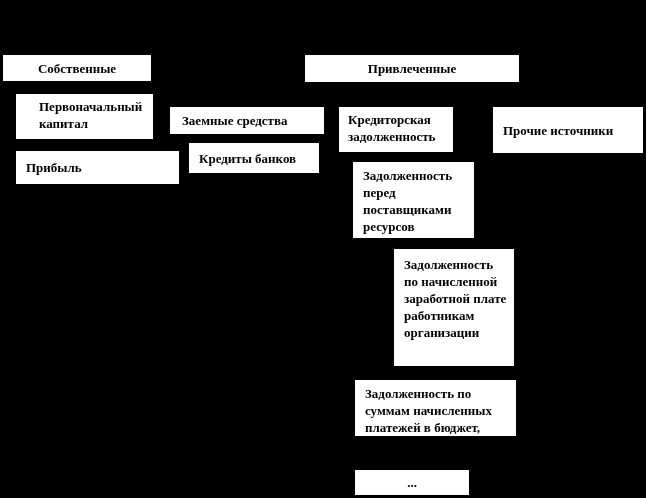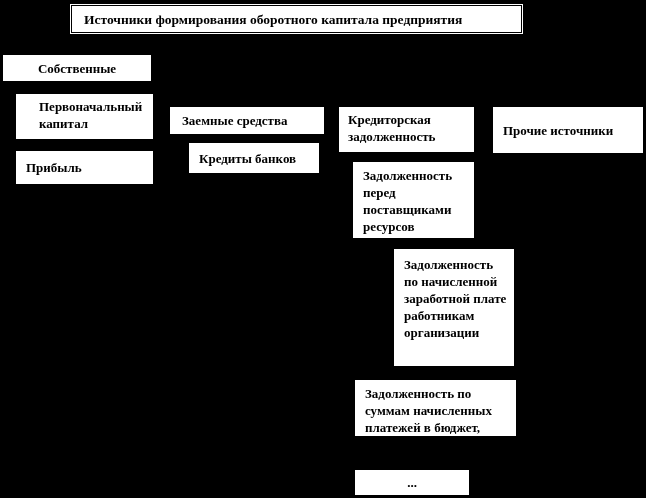--- a/index.html
+++ b/index.html
@@ -40,40 +40,40 @@
     position: absolute;
     inset: 1px;
     border: 1px solid #000;
     pointer-events: none;
   }
 
   #n-title           { left: 70px;  top: 4px;   width: 453px; height: 30px; padding-left: 14px; font-size: 13.5px; }
   #n-own             { left: 3px;   top: 55px;  width: 148px; height: 26px; }
   #n-attracted       { left: 305px; top: 55px;  width: 214px; height: 27px; }
   #n-initial-capital { left: 16px;  top: 94px;  width: 137px; height: 45px; padding: 4px 8px 0 23px; }
-  #n-profit          { left: 16px;  top: 151px; width: 137px; height: 33px; padding-left: 10px; }
+  #n-profit          { left: 16px;  top: 151px; width: 163px; height: 33px; padding-left: 10px; }
   #n-borrowed        { left: 170px; top: 107px; width: 154px; height: 27px; padding-left: 12px; }
   #n-bank-loans      { left: 189px; top: 143px; width: 130px; height: 30px; padding-left: 10px; }
-  #n-payable         { left: 339px; top: 107px; width: 135px; height: 45px; padding: 4px 4px 0 9px; }
+  #n-payable         { left: 339px; top: 107px; width: 114px; height: 45px; padding: 4px 4px 0 9px; }
   #n-other           { left: 493px; top: 107px; width: 150px; height: 46px; padding-left: 10px; }
   #n-suppliers       { left: 353px; top: 162px; width: 121px; height: 76px; padding: 5px 4px 8px 10px; }
   #n-special-funds   { left: 502px; top: 143px; width: 138px; height: 97px; padding: 5px 2px 0 8px; }
   #n-wages           { left: 354px; top: 249px; width: 120px; height: 117px; padding: 7px 4px 0 10px; margin-left: 40px; }
   #n-budget          { left: 355px; top: 380px; width: 161px; height: 56px; padding: 5px 6px 0 10px; }
   #n-ellipsis        { left: 355px; top: 470px; width: 114px; height: 25px; }
 </style>
 </head>
 <body>
 
 <div id="canvas">
 
-  <div class="box vcenter bordered" id="n-title">Источники формирования оборотного капитала предприятия</div>
 
   <div class="box hcenter" id="n-own">Собственные</div>
 
+  <div class="box hcenter" id="n-attracted">Привлеченные</div>
 
   <div class="box" id="n-initial-capital">Первоначальный капитал</div>
 
   <div class="box vcenter" id="n-profit">Прибыль</div>
 
   <div class="box vcenter" id="n-bank-loans">Кредиты банков</div>
 
   <div class="box vcenter" id="n-borrowed">Заемные средства</div>
 
   <div class="box" id="n-payable">Кредиторская задолженность</div>

